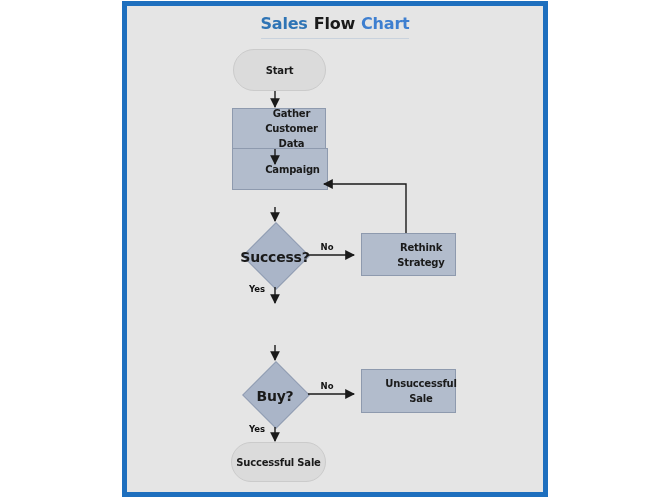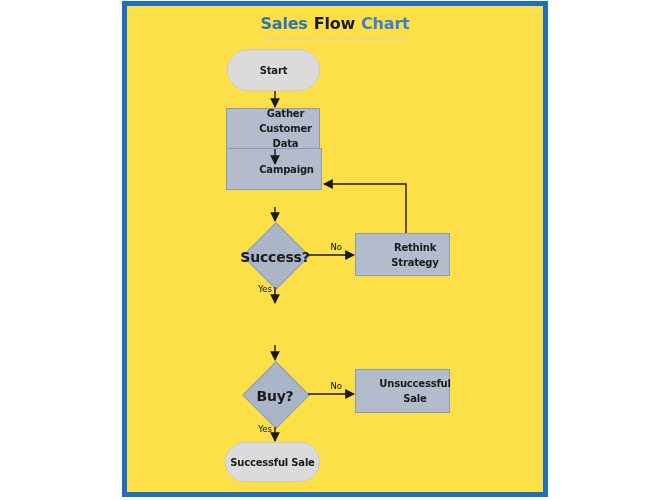--- a/index.html
+++ b/index.html
@@ -5,41 +5,42 @@
   html, body { margin:0; padding:0; }
   body {
     width:670px; height:500px; position:relative;
     background:#ffffff;
     font-family:"DejaVu Sans","Liberation Sans",sans-serif;
   }
   .page {
     position:absolute; left:122px; top:1px;
     width:426px; height:496px; box-sizing:border-box;
     border:5px solid var(--frame,#1E6FBE);
-    background:#fde047;
+    background:#e5e5e5;
   }
   .title {
     position:absolute; left:0; top:8px; width:100%;
     text-align:center; font-size:16px; font-weight:bold;
     letter-spacing:-0.2px;
   }
   .title-word { display:inline-block; margin:0 3px; }
   .w-sales { color:var(--title-sales,#2E74B5); }
   .w-flow  { color:var(--title-flow,#1A1A1A); }
   .w-chart { color:var(--title-chart,#3E7FD0); }
   .title-rule {
     position:absolute; left:50%; top:32px; transform:translateX(-50%);
     width:148px; height:1px; background:#C9D2DD;
   }
   .node {
     position:absolute; box-sizing:border-box;
     display:flex; align-items:center; justify-content:center;
     text-align:center; font-weight:bold; font-size:10px;
     color:#1a1a1a; letter-spacing:-0.2px; line-height:1.5;
     z-index:1;
+    margin-left:6px;
   }
   .node-label { white-space:pre-line; }
   .process {
     background:var(--process-fill,#B2BCCC);
     border:1px solid rgba(98,112,138,0.45);
     padding-left:25px;
   }
   .terminator {
     background:var(--terminator-fill,#DBDBDB);
     border:1px solid #CBCBCB;
@@ -49,22 +50,22 @@
     background:var(--decision-fill,#AAB5C8);
     border:1px solid rgba(98,112,138,0.35);
     transform:rotate(45deg); z-index:1;
   }
   .diamond-label {
     position:absolute; width:80px; text-align:center;
     font-weight:bold; font-size:14px; color:#1a1a1a;
     letter-spacing:-0.2px; z-index:3;
   }
   .edge-label {
-    position:absolute; width:30px; text-align:right;
-    font-weight:normal; font-size:8.5px; color:#111; z-index:3;
+    position:absolute; width:30px; text-align:center;
+    font-weight:bold; font-size:8.5px; color:#111; z-index:3;
   }
   #start        { left:100px; top:43px;  width:93px; height:42px; border-radius:21px; }
   #gather       { left:99px;  top:102px; width:94px; height:41px; }
   #campaign     { left:99px;  top:142px; width:96px; height:42px; }
   #rethink      { left:228px; top:227px; width:95px; height:43px; }
   #opportunity  { left:98px;  top:298px; width:95px; height:41px; }
   #unsuccessful { left:228px; top:363px; width:95px; height:44px; }
   #successful   { left:98px;  top:436px; width:95px; height:40px; border-radius:20px; }
   #success-shape { left:125px; top:226px; }
   #buy-shape     { left:125px; top:365px; }

